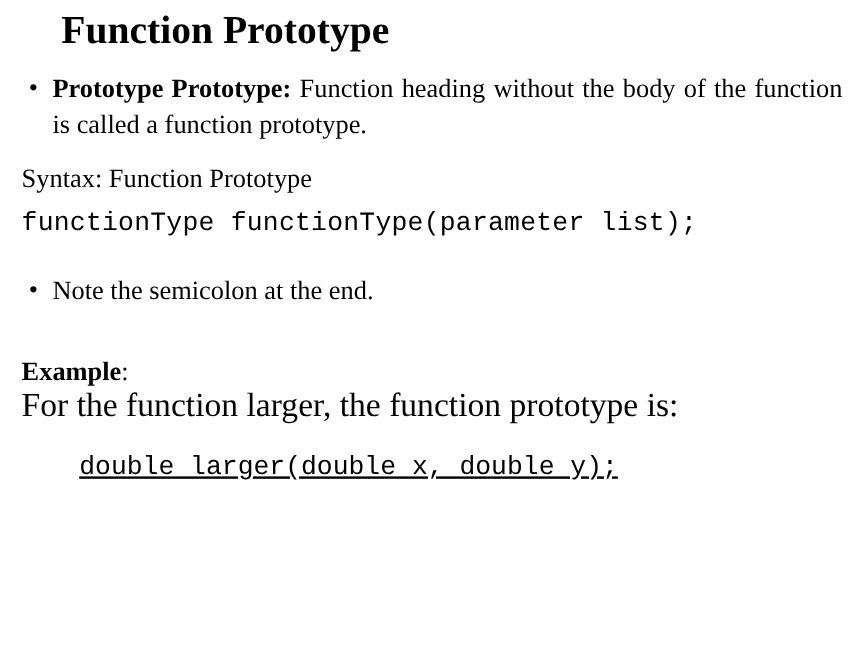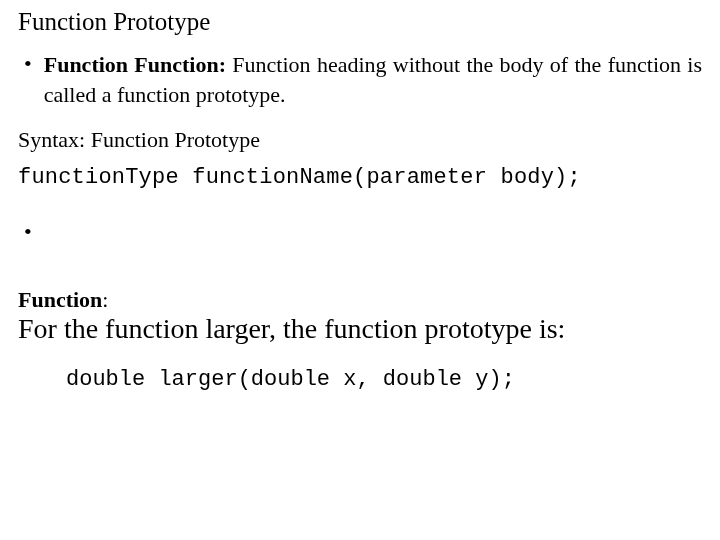--- a/index.html
+++ b/index.html
@@ -5,23 +5,24 @@
     * { margin: 0; padding: 0; box-sizing: border-box; }
     body {
       width: 720px;
       height: 540px;
       background: #fff;
       font-family: 'Times New Roman', Times, serif;
       color: #000;
       padding: 8px 18px;
     }
     .title {
-      font-size: 25px;
-      font-weight: normal;
+      font-size: 33px;
+      font-weight: bold;
       margin-bottom: 14px;
+      margin-left: 33px;
     }
     .bullet-row {
       display: flex;
       margin-bottom: 16px;
     }
     .bullet-mark {
       font-size: 22px;
       padding: 0 12px 0 6px;
       line-height: 1.3;
     }
@@ -59,39 +60,41 @@
     }
     .example-label .bold { font-weight: bold; }
     .example-text {
       font-size: 28px;
       margin-bottom: 22px;
     }
     .example-code {
       font-family: 'Courier New', Courier, monospace;
       font-size: 22px;
       margin-left: 48px;
+      text-decoration: underline;
     }
   </style>
 </head>
 <body>
 
 <div class="title">Function Prototype</div>
 
 <div class="bullet-row">
   <div class="bullet-mark">•</div>
   <div class="bullet-body">
-    <span class="bullet-lead">Function Function:</span><span> Function heading without the body of the function is called a function prototype.</span>
+    <span class="bullet-lead">Prototype Prototype:</span><span> Function heading without the body of the function is called a function prototype.</span>
   </div>
 </div>
 
 <div class="subhead">Syntax: Function Prototype</div>
 
-<div class="code-line">functionType functionName(parameter body);</div>
+<div class="code-line">functionType functionType(parameter list);</div>
 
 <div class="note-row">
   <div class="bullet-mark">•</div>
+  <div class="note-body">Note the semicolon at the end.</div>
 </div>
 
 <div class="example-label">
-  <span class="bold">Function</span><span>:</span>
+  <span class="bold">Example</span><span>:</span>
 </div>
 <div class="example-text">For the function larger, the function prototype is:</div>
 <div class="example-code">double larger(double x, double y);</div>
 
 </body></html>

